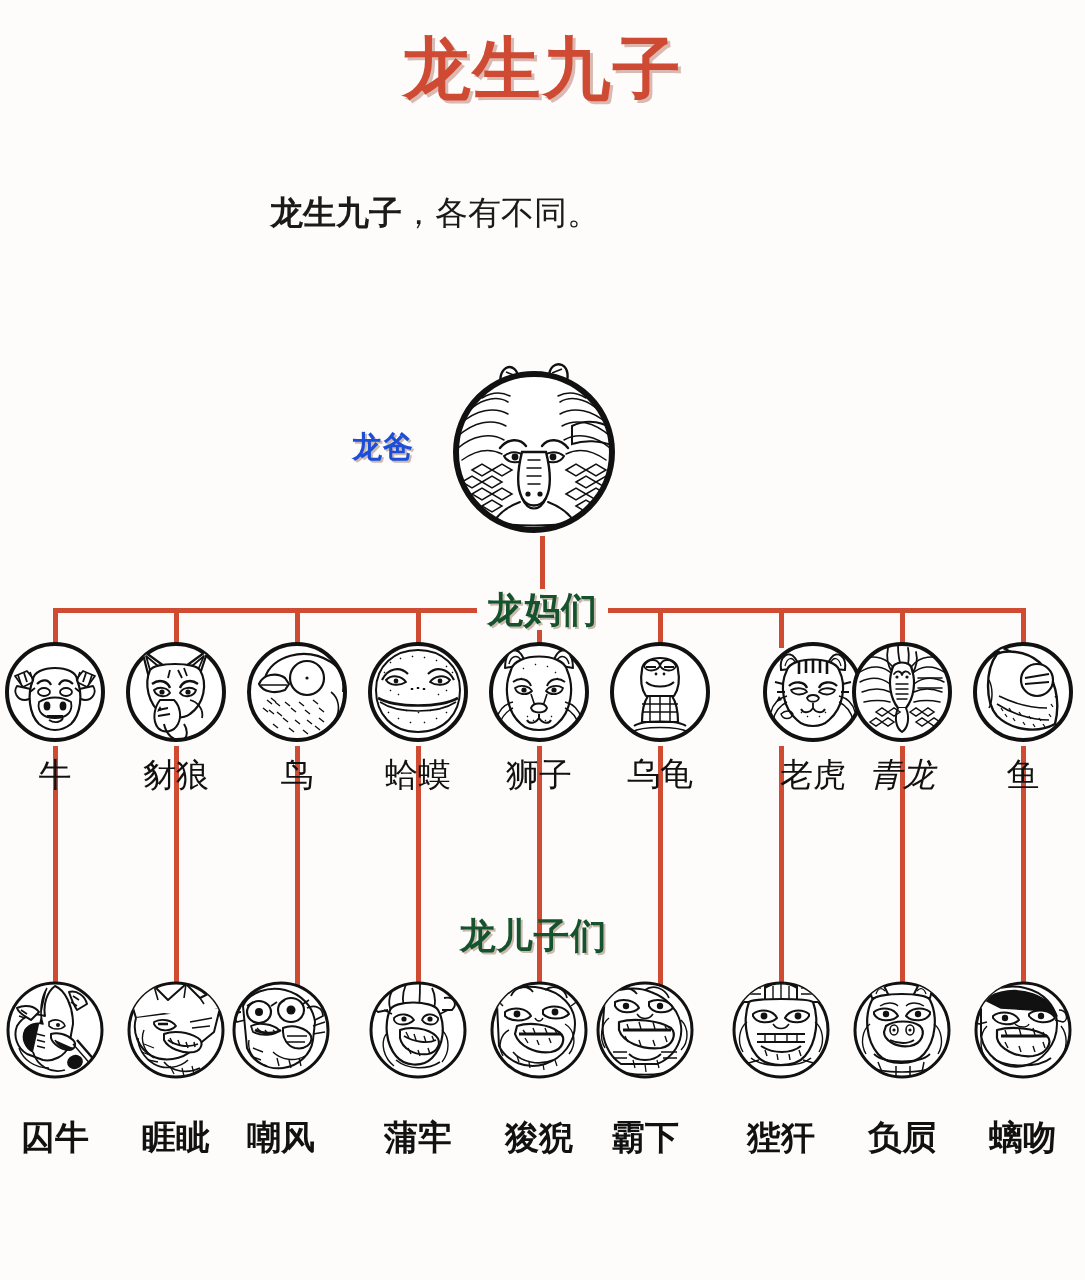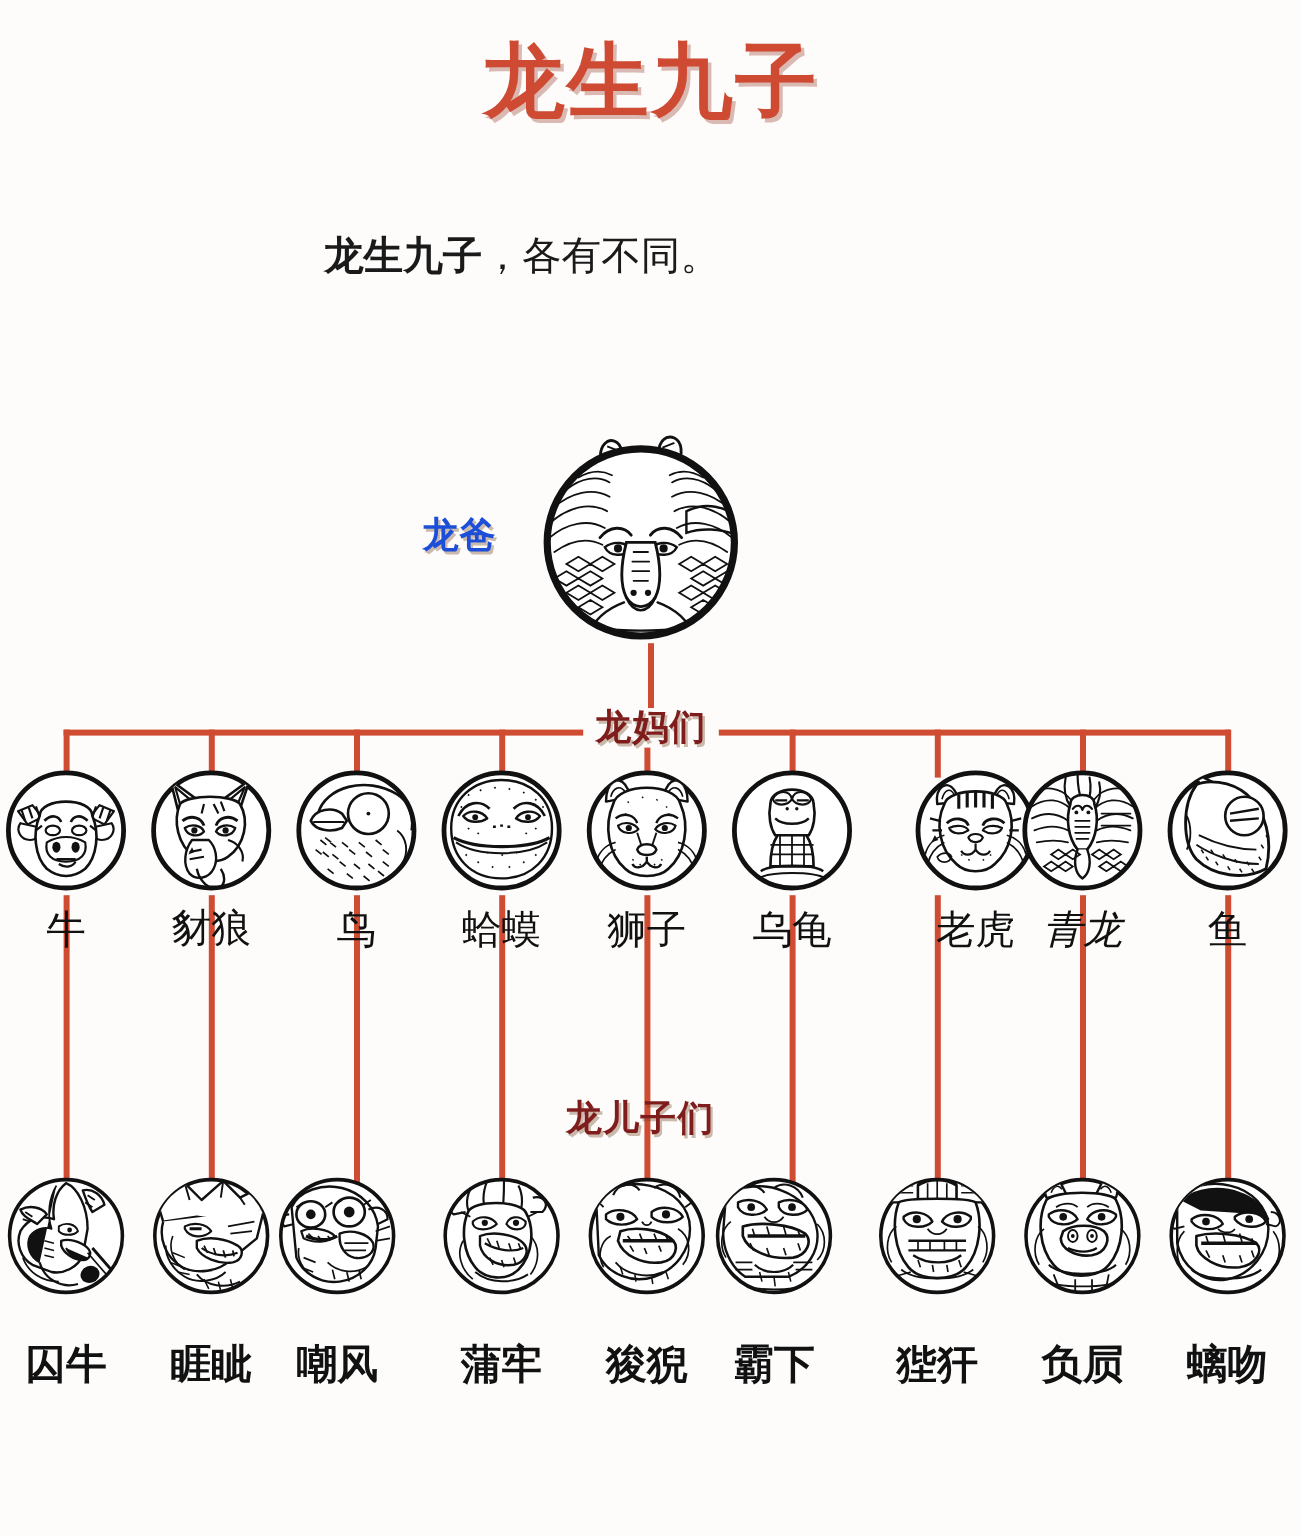--- a/index.html
+++ b/index.html
@@ -75,23 +75,23 @@
     font-weight: bold;
     color: #1d4ed8;
     text-shadow: 2px 2px 0 rgba(110,60,25,0.35);
     letter-spacing: 1px;
     line-height: 1;
   }
 
   
   .section-label {
     position: absolute;
-    font-size: 30px;
+    font-size: 36px;
     font-weight: bold;
-    color: #7f1d1d;
+    color: #14532d;
     text-shadow: 2px 2px 0 rgba(110,60,25,0.35);
     letter-spacing: 1px;
     line-height: 1;
     white-space: nowrap;
     text-align: center;
   }
   #mothers-title {
     left: 0; width: 1085px;
     top: 592px;
     background: transparent;
@@ -253,21 +253,21 @@
           <ellipse cx="44" cy="66" rx="3.4" ry="4.6" fill="#111" stroke="none"></ellipse>
           <ellipse cx="60" cy="66" rx="3.4" ry="4.6" fill="#111" stroke="none"></ellipse>
           <path d="M44 76 L60 76 M46 80 C52 84 58 82 60 78"></path>
           <path d="M32 48 L27 52 M72 48 L77 52"></path>
         </g>
       </svg>
     </div>
     <div class="node-label">牛</div>
   </div>
 
-  <div class="node" style="left:115px;font-family:Liberation Serif, serif;">
+  <div class="node" style="left:115px;">
     <div class="portrait">
       <svg viewBox="0 0 104 104" width="104" height="104">
         <defs>
             <clipPath id="m2">
               <circle cx="52" cy="52" r="48"></circle>
             </clipPath>
           </defs>
         <circle cx="52" cy="52" r="48" fill="#fff" stroke="#111" stroke-width="4"></circle>
         <g clip-path="url(#m2)" stroke="#111" fill="none" stroke-width="1.8" stroke-linejoin="round">
           <path d="M24 34 L18 10 L40 26 Z" fill="#fff" stroke-width="2.2"></path>
@@ -371,21 +371,21 @@
           <path d="M26 62 C18 64 12 70 10 78 M78 62 C86 64 92 70 94 78 M26 68 C18 72 14 78 12 86 M78 68 C86 72 90 78 92 86" stroke-width="1.4"></path>
           <g stroke-width="1.2">
             <path d="M40 76 l1 1 M46 80 l1 1 M58 80 l1 1 M64 76 l1 1 M36 28 l1 1 M48 24 l1 1 M60 26 l1 1 M68 32 l1 1 M34 38 l1 1 M70 38 l1 1"></path>
           </g>
         </g>
       </svg>
     </div>
     <div class="node-label">狮子</div>
   </div>
 
-  <div class="node" style="left:599px;">
+  <div class="node" style="left:599px;font-family:Liberation Serif, serif;">
     <div class="portrait">
       <svg viewBox="0 0 104 104" width="104" height="104">
         <defs>
             <clipPath id="m6">
               <circle cx="52" cy="52" r="48"></circle>
             </clipPath>
           </defs>
         <circle cx="52" cy="52" r="48" fill="#fff" stroke="#111" stroke-width="4"></circle>
         <g clip-path="url(#m6)" stroke="#111" fill="none" stroke-width="1.8" stroke-linejoin="round">
           <path d="M34 30 C34 14 70 14 70 30 C72 40 70 50 66 56 L38 56 C34 50 32 40 34 30 Z" fill="#fff" stroke-width="2.2"></path>

